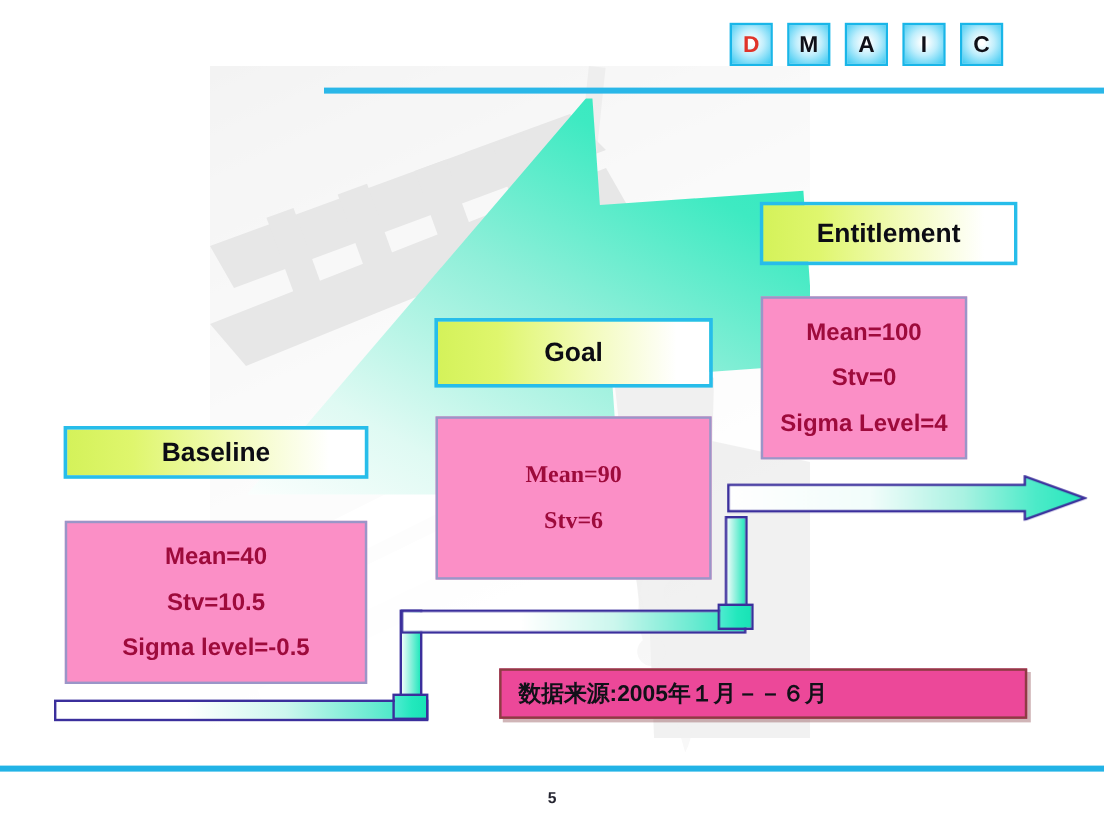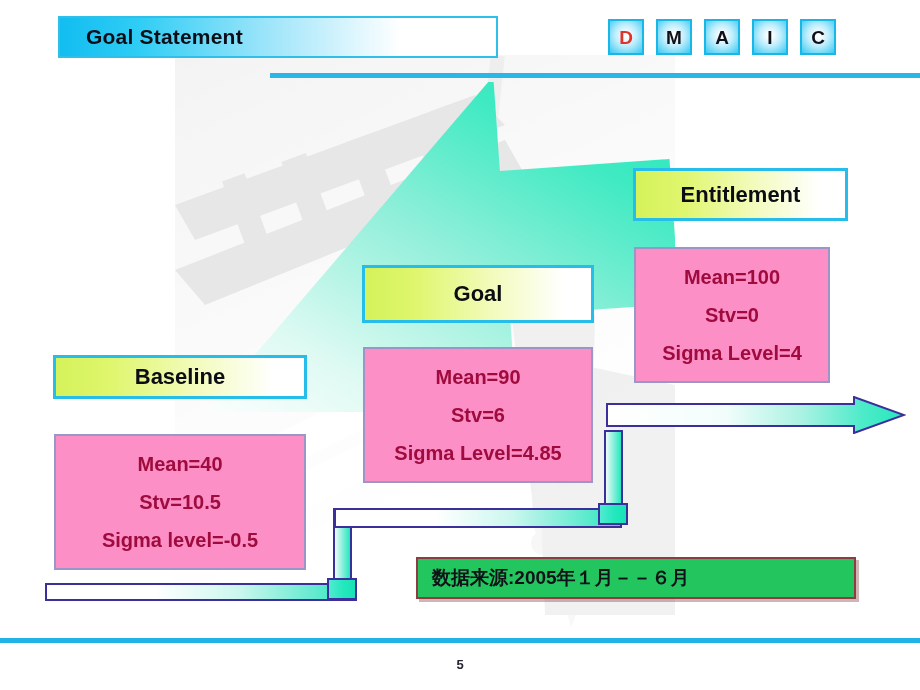--- a/index.html
+++ b/index.html
@@ -159,21 +159,21 @@
 
   
   .source-box {
     position: absolute;
     left: 416px;
     top: 557px;
     width: 440px;
     height: 42px;
     border: 2px solid #8e3b43;
     box-sizing: border-box;
-    background: #22c55e;
+    background: #ec4899;
     box-shadow: 3px 3px 0 rgba(150,90,95,.45);
     display: flex;
     align-items: center;
   }
   .source-text {
     margin-left: 14px;
     font-size: 19px;
     font-weight: bold;
     color: #111118;
     white-space: nowrap;
@@ -249,49 +249,45 @@
           <stop offset="22%" stop-color="#dffaf3"></stop>
           <stop offset="52%" stop-color="#8fefd9"></stop>
           <stop offset="78%" stop-color="#3eeac2"></stop>
           <stop offset="100%" stop-color="#27e7bb"></stop>
         </linearGradient>
       </defs>
       <polygon points="30,325 350,0 350,95 520,95 520,240 350,240 350,330" transform="rotate(-4 260 165)" fill="url(#tealdiag)"></polygon>
     </svg>
   </div>
 
-  <div class="title-bar">
-    <div class="title-text">Goal Statement</div>
-  </div>
   <div class="header-rule"></div>
 
   <div class="dmaic">
     <div class="dmaic-cell active">D</div>
     <div class="dmaic-cell">M</div>
     <div class="dmaic-cell">A</div>
     <div class="dmaic-cell">I</div>
     <div class="dmaic-cell">C</div>
   </div>
 
   <div class="stage-head" style="left:633px; top:168px; width:215px; height:53px;">
     <span>Entitlement</span>
   </div>
-  <div class="stat-box" style="left:634px; top:247px; width:196px; height:136px;">
+  <div class="stat-box" style="left:634px; top:247px; width:172px; height:136px;">
     <div class="line">Mean=100</div>
     <div class="line">Stv=0</div>
     <div class="line">Sigma Level=4</div>
   </div>
 
   <div class="stage-head" style="left:362px; top:265px; width:232px; height:58px;">
     <span>Goal</span>
   </div>
-  <div class="stat-box" style="left:363px; top:347px; width:230px; height:136px;">
+  <div class="stat-box" style="left:363px; top:347px; width:230px; height:136px;font-family:Liberation Serif, serif;">
     <div class="line">Mean=90</div>
     <div class="line">Stv=6</div>
-    <div class="line">Sigma Level=4.85</div>
   </div>
 
   <div class="stage-head" style="left:53px; top:355px; width:254px; height:44px;">
     <span>Baseline</span>
   </div>
   <div class="stat-box" style="left:54px; top:434px; width:252px; height:136px;align-items:center;">
     <div class="line">Mean=40</div>
     <div class="line">Stv=10.5</div>
     <div class="line">Sigma level=-0.5</div>
   </div>

